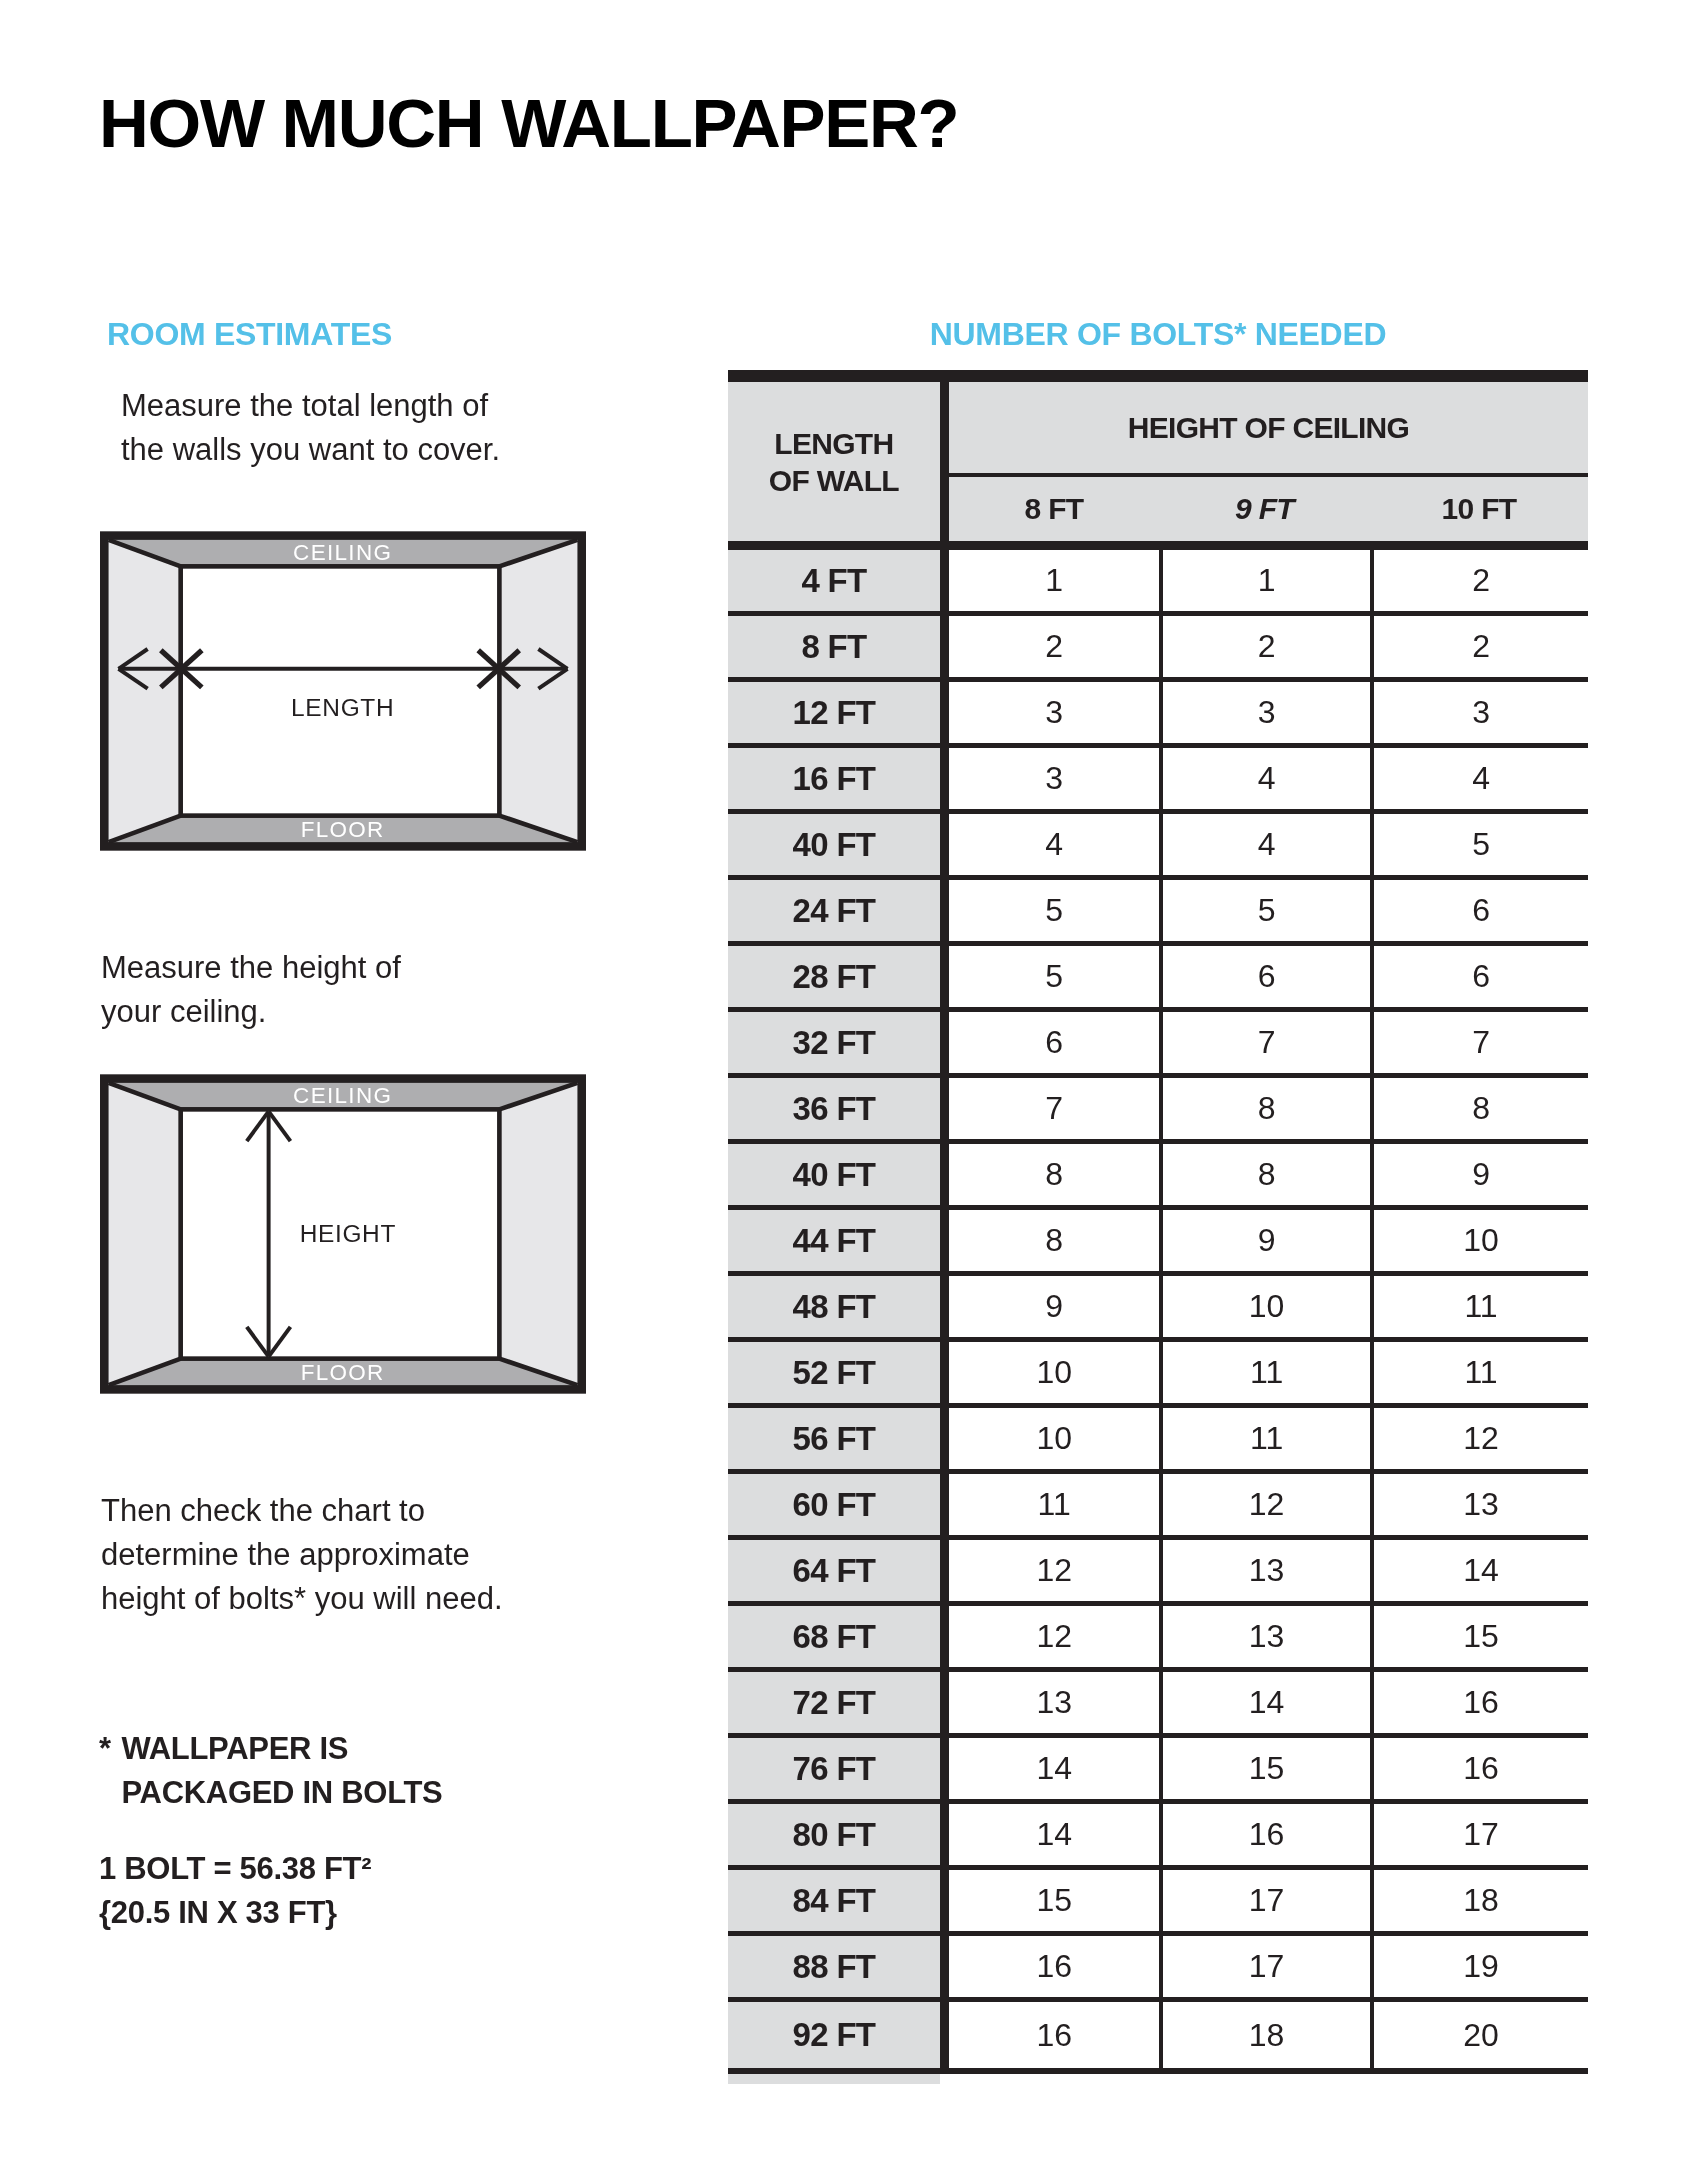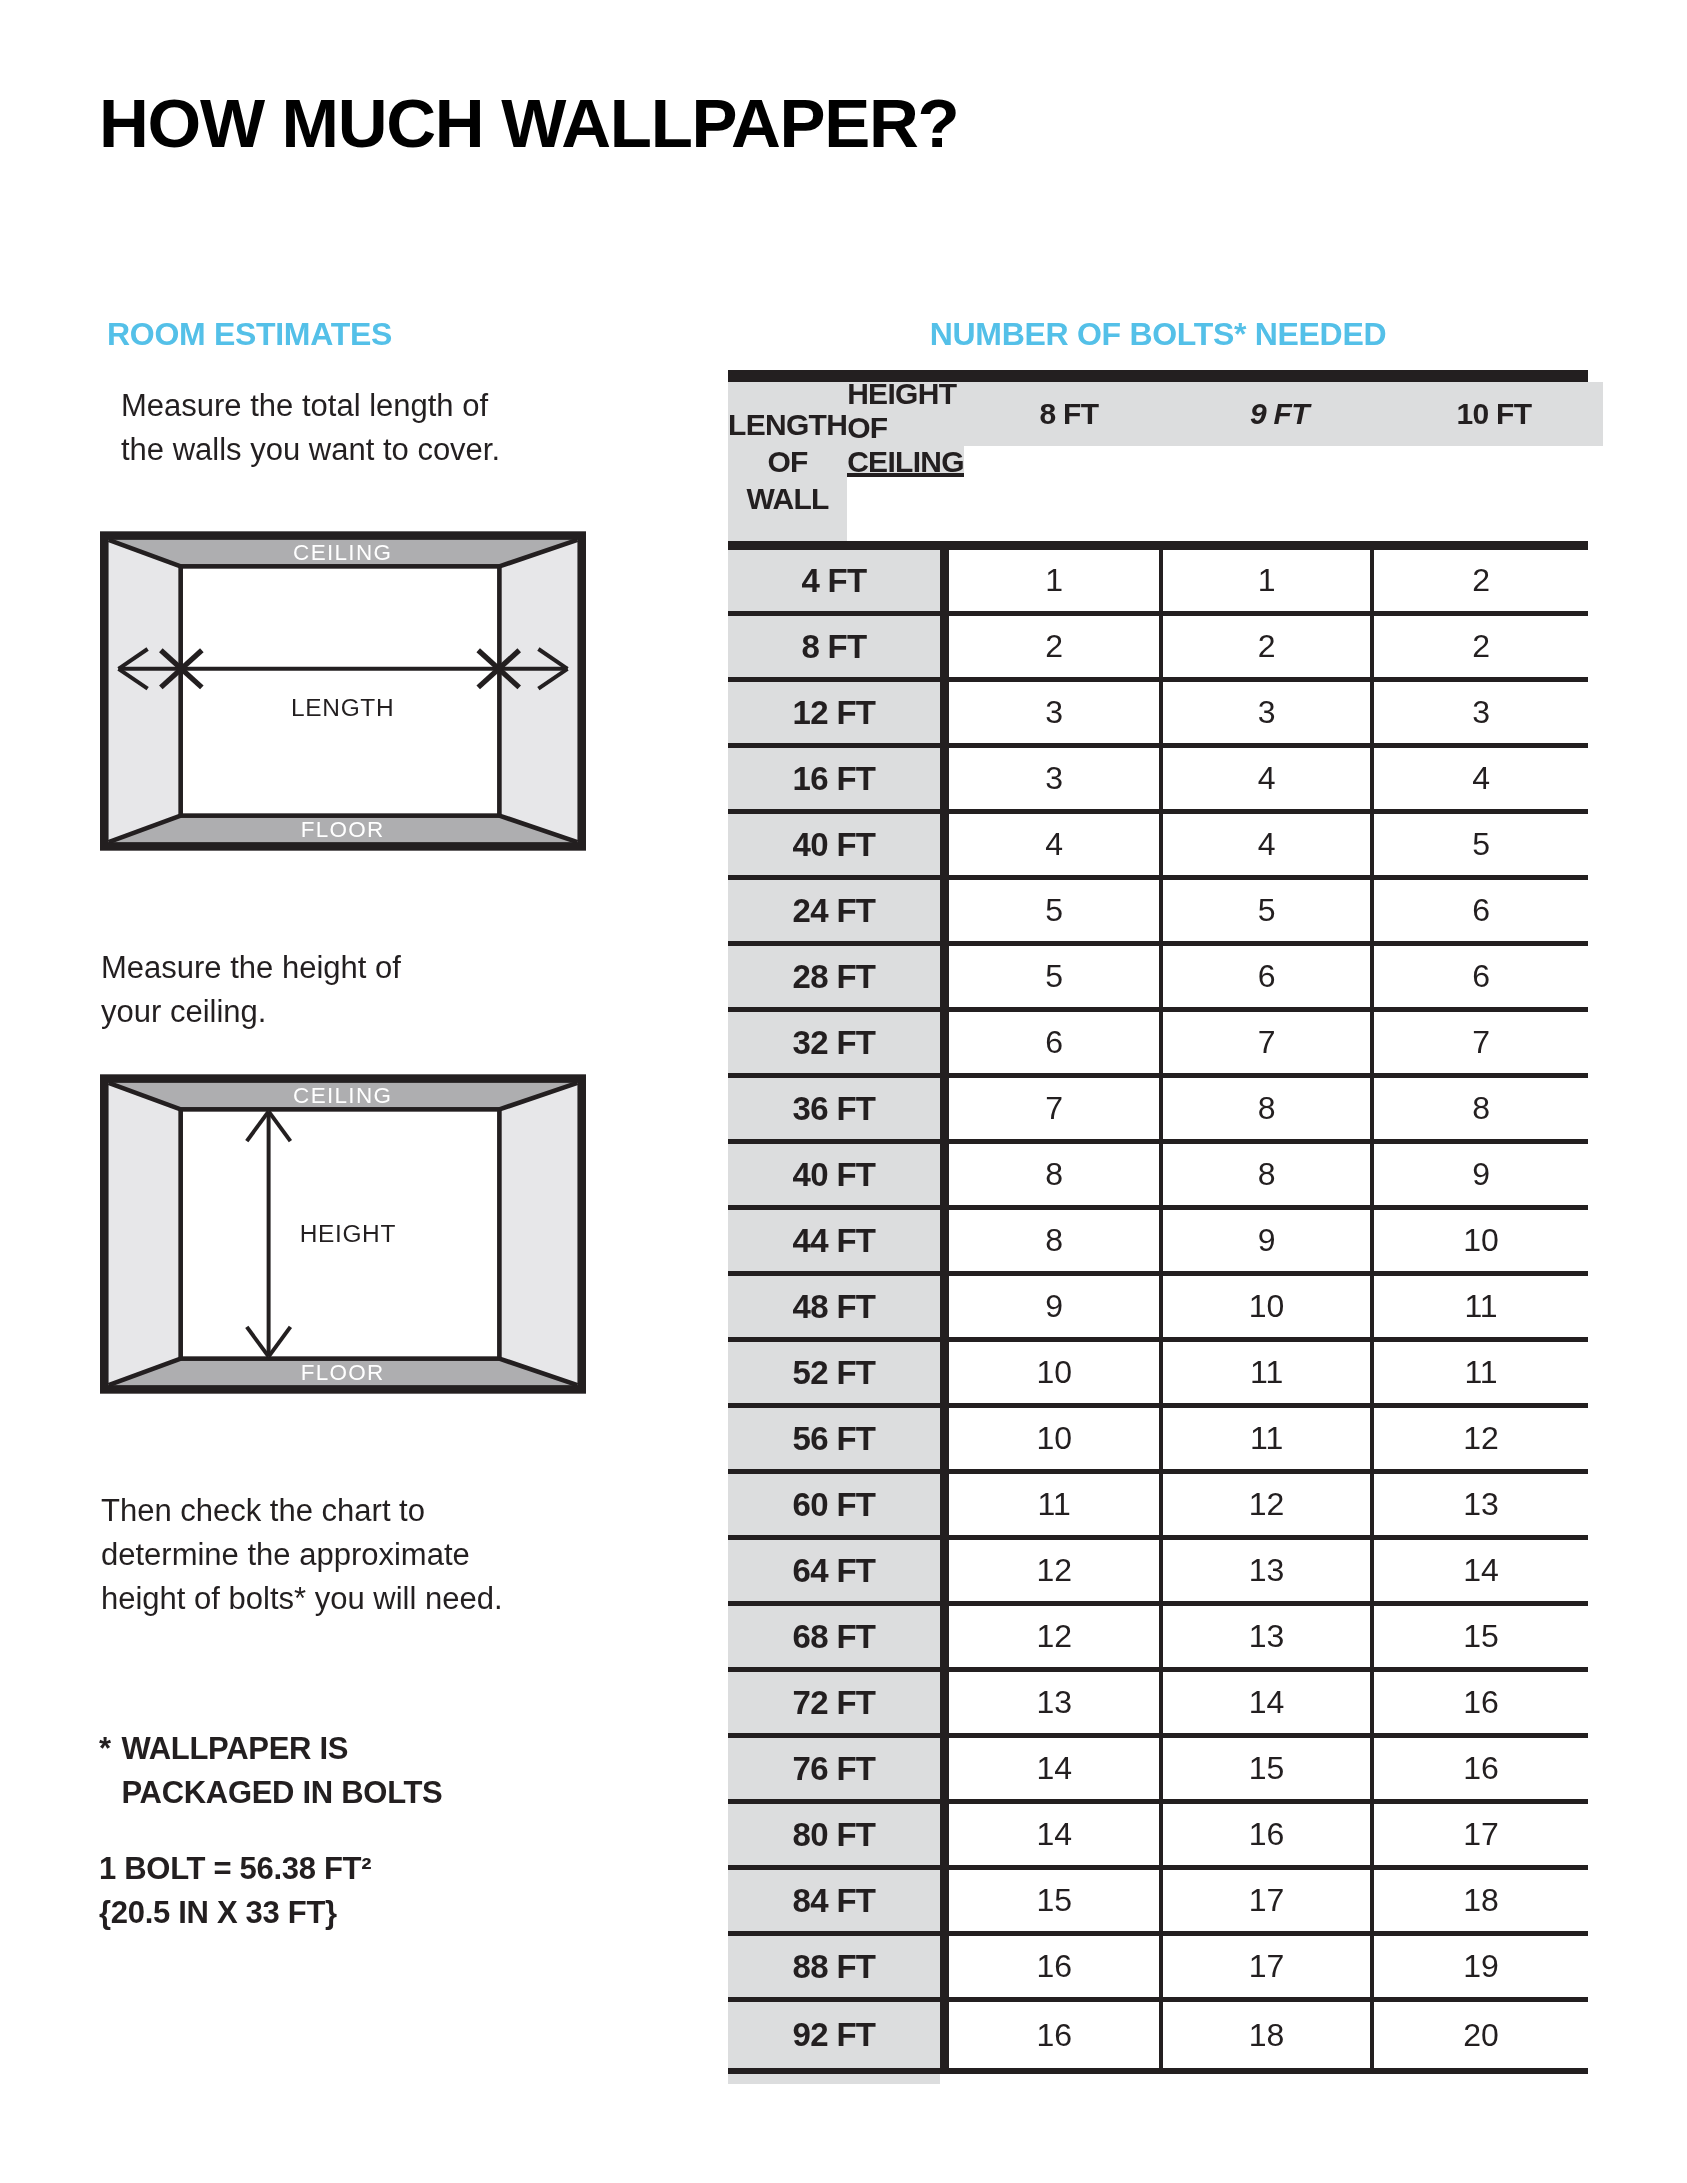--- a/index.html
+++ b/index.html
@@ -42,21 +42,21 @@
   .table-wrap{position:absolute;left:728px;top:370px;width:860px;}
   .table-wrap *{box-sizing:border-box;}
   .t-topbar{height:12px;background:#231f20;}
   .t-header{display:flex;}
   .t-col1head{
     width:212px;background:#dcddde;display:flex;flex-direction:column;
     justify-content:center;align-items:center;height:159px;
     font-size:30px;font-weight:bold;line-height:37px;letter-spacing:-0.7px;text-align:center;
   }
   .t-vdivh{width:9.3px;background:#231f20;height:159px;}
-  .t-right{flex:1;display:flex;flex-direction:row;}
+  .t-right{flex:1;display:flex;flex-direction:column;}
   .t-hoc{
     height:95px;background:#dcddde;border-bottom:4px solid #231f20;
     display:flex;align-items:center;justify-content:center;
     font-size:30px;font-weight:bold;letter-spacing:-0.7px;
   }
   .t-subrow{height:64px;display:flex;background:#dcddde;}
   .t-sub{display:flex;align-items:center;justify-content:center;
     font-size:30px;font-weight:bold;letter-spacing:-0.7px;}
   .t-sub.c2{width:210px;}
   .t-sub.c3{width:211px;font-style:italic;}

